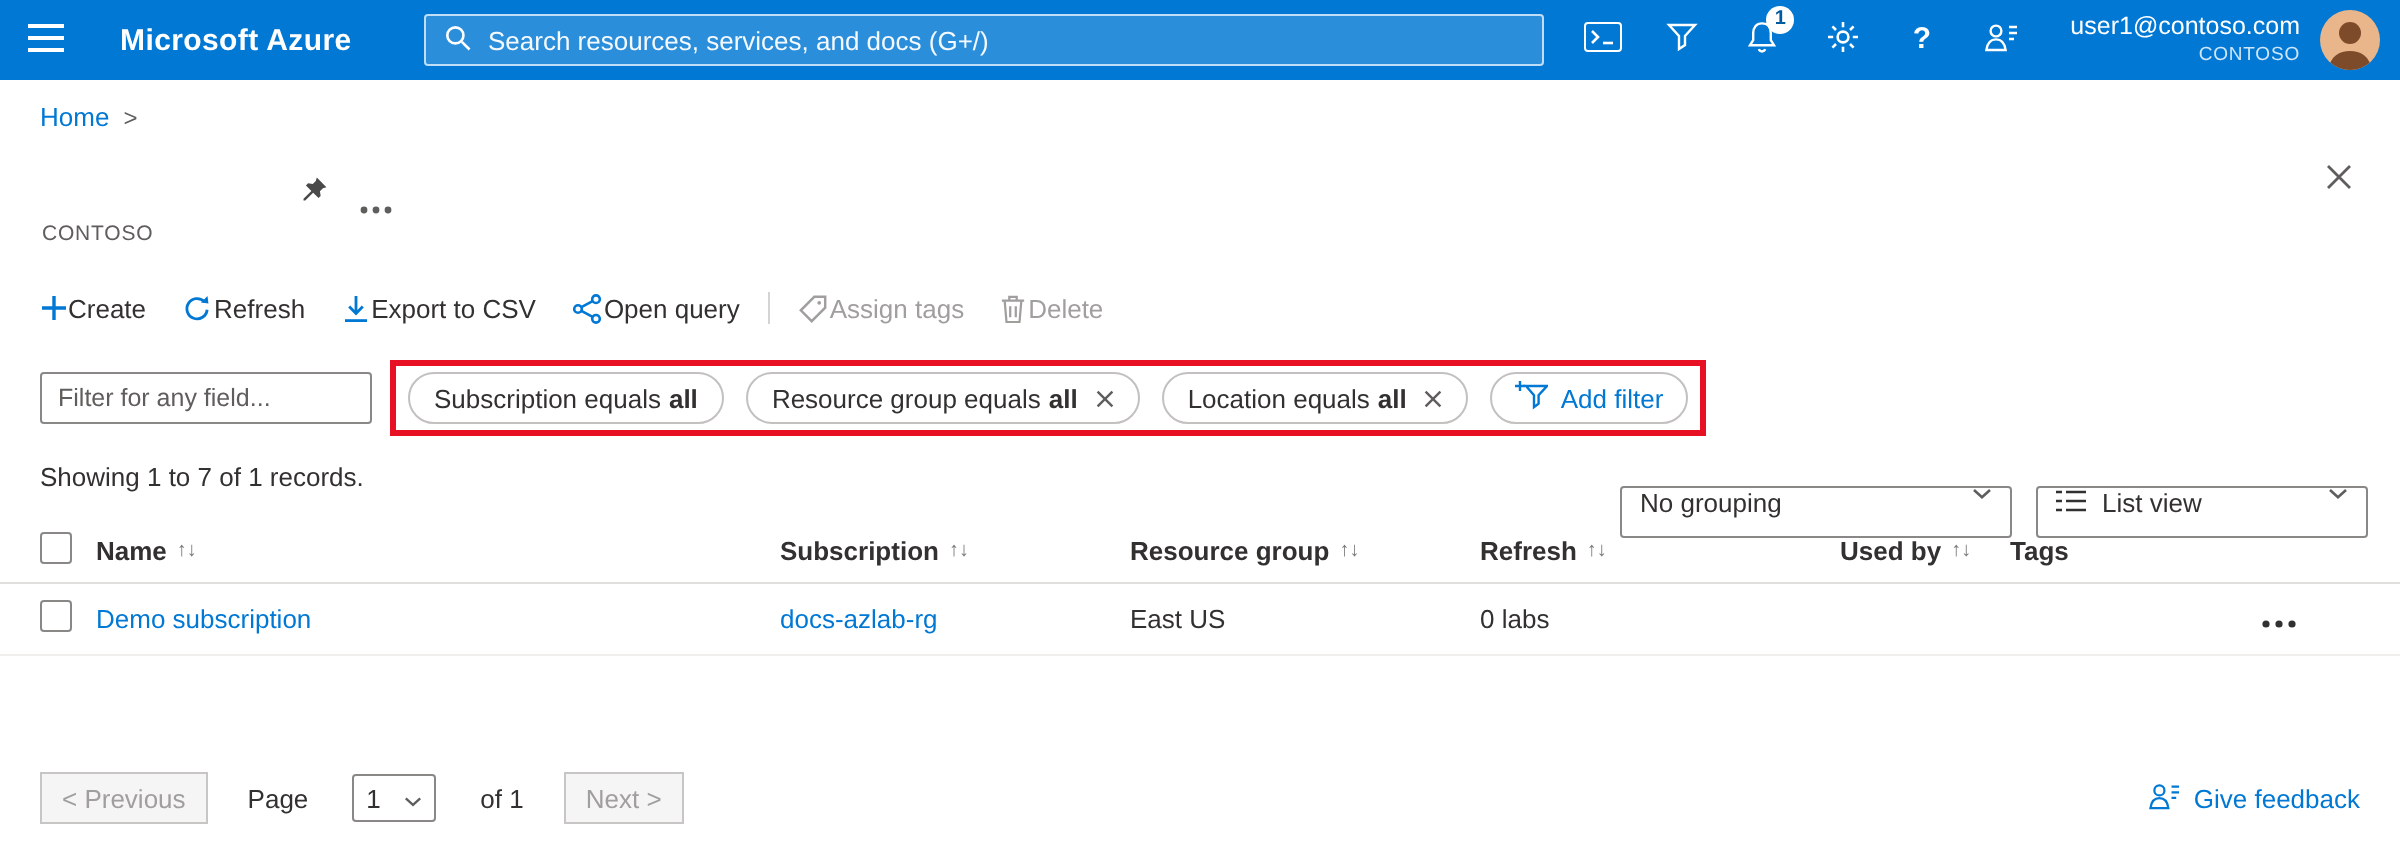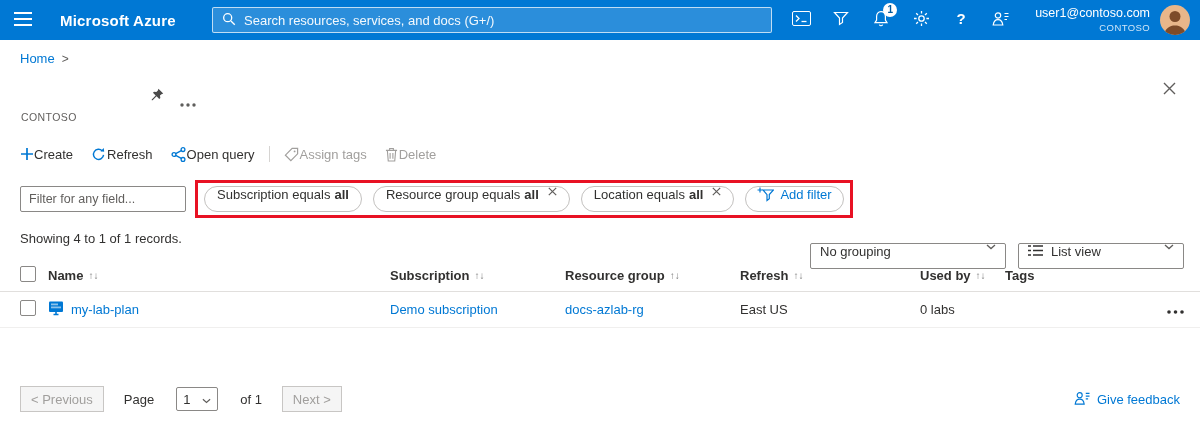--- a/index.html
+++ b/index.html
@@ -37,21 +37,21 @@
   .cmd .cicon { display:flex; align-items:center; }
   .cmd.disabled { color:#a19f9d; }
   .chev { display:flex; margin-left:1px; }
   .cmd-sep { width:1px; height:16px; background:#d6d4d2; margin:0 5px; }
 
   
   .filter-row { position:absolute; top:180px; left:20px; display:flex; align-items:center; }
   .filter-input { width:166px; height:26px; border:1px solid #8a8886; border-radius:2px; padding:0 8px; font-size:12.5px; color:#323130; font-family:inherit; outline:none; }
   .filter-input::placeholder { color:#605e5c; }
   .annotation-box { display:flex; align-items:center; gap:11px; border:3px solid #e81123; padding:3px 6px; margin-left:9px; }
-  .pill { height:26px; border:1px solid #c3c1bf; border-radius:13px; background:#fff; display:flex; align-items:flex-start; padding:0 12px; gap:4px; cursor:pointer; white-space:nowrap; }
+  .pill { height:26px; border:1px solid #c3c1bf; border-radius:13px; background:#fff; display:flex; align-items:center; padding:0 12px; gap:4px; cursor:pointer; white-space:nowrap; }
   .pill b { font-weight:700; }
   .pill-x { display:flex; margin-left:5px; cursor:pointer; }
   .pill.addfilter { color:#0078d4; gap:6px; padding:0 11px; }
 
   
   .summary-row { position:absolute; top:224px; left:20px; right:16px; display:flex; align-items:center; height:28px; }
   .controls { margin-left:auto; display:flex; gap:12px; }
   .select { height:26px; border:1px solid #8a8886; border-radius:2px; background:#fff; display:flex; padding:0 9px; gap:8px; cursor:pointer;margin-top:36px; }
   .select-grouping { width:196px; }
   .select-view { width:166px; }
@@ -209,20 +209,29 @@
       <span class="cicon">
         <svg width="15" height="15" viewBox="0 0 16 16">
             <path d="M13.4 8.4A5.4 5.4 0 1 1 12 4.2" fill="none" stroke="#0078d4" stroke-width="1.5"></path>
             <path d="M13.6 1l.5 4-4-.5z" fill="#0078d4"></path>
           </svg>
       </span>
       <span>Refresh</span>
     </div>
     <div class="cmd">
       <span class="cicon">
+        <svg width="14" height="15" viewBox="0 0 14 15" fill="none" stroke="#0078d4" stroke-width="1.4">
+            <path d="M7 1v8.2M3.6 6.3L7 9.7l3.4-3.4"></path>
+            <path d="M1.5 13.3h11"></path>
+          </svg>
+      </span>
+      <span>Export to CSV</span>
+    </div>
+    <div class="cmd">
+      <span class="cicon">
         <svg width="15" height="15" viewBox="0 0 15 15" fill="none" stroke="#0078d4" stroke-width="1.3">
             <circle cx="3" cy="7.5" r="1.9"></circle>
             <circle cx="12" cy="2.6" r="1.9"></circle>
             <circle cx="12" cy="12.4" r="1.9"></circle>
             <path d="M4.7 6.6l5.6-3M4.7 8.4l5.6 3"></path>
           </svg>
       </span>
       <span>Open query</span>
     </div>
     <div class="cmd-sep"></div>
@@ -276,21 +285,21 @@
               <path d="M6 3h10.5l-4.2 4.6v4.2L10 13.5V7.6z"></path>
               <path d="M3 0.5v5M0.5 3h5"></path>
             </svg>
         </span>
         <span>Add filter</span>
       </div>
     </div>
   </div>
 
   <div class="summary-row">
-    <span>Showing 4 to 1 of 1 records.</span>
+    <span>Showing 1 to 7 of 1 records.</span>
     <div class="controls">
       <div class="select select-grouping">
         <span>No grouping</span>
         <span class="sel-chev">
           <svg width="10" height="6" viewBox="0 0 10 6" fill="none" stroke="#605e5c" stroke-width="1.3">
               <path d="M1 1l4 3.6L9 1"></path>
             </svg>
         </span>
       </div>
       <div class="select select-view">
@@ -333,31 +342,20 @@
         <span class="sort">↑↓</span>
       </span>
       <span class="th">
         <span>Tags</span>
       </span>
       <span></span>
     </div>
 
     <div class="trow tbody-row">
       <span><span class="checkbox"></span></span>
-      <span class="name-cell">
-        <span>
-          <svg width="16" height="16" viewBox="0 0 16 16">
-              <rect x="1" y="1.5" width="14" height="10.5" rx="1" fill="#0078d4"></rect>
-              <rect x="3" y="3.5" width="7" height="1.8" fill="#8ec3ea"></rect>
-              <rect x="3" y="6.5" width="10" height="1.8" fill="#8ec3ea"></rect>
-              <path d="M8 12v2.5M5.5 14.5h5" stroke="#0078d4" stroke-width="1.6" fill="none"></path>
-            </svg>
-        </span>
-        <a class="link">my-lab-plan</a>
-      </span>
       <span><a class="link">Demo subscription</a></span>
       <span><a class="link">docs-azlab-rg</a></span>
       <span>East US</span>
       <span>0 labs</span>
       <span></span>
       <span class="row-actions">
         <span>
           <svg width="17" height="4" viewBox="0 0 17 4">
               <circle cx="2" cy="2" r="1.8" fill="#323130"></circle>
               <circle cx="8.5" cy="2" r="1.8" fill="#323130"></circle>

